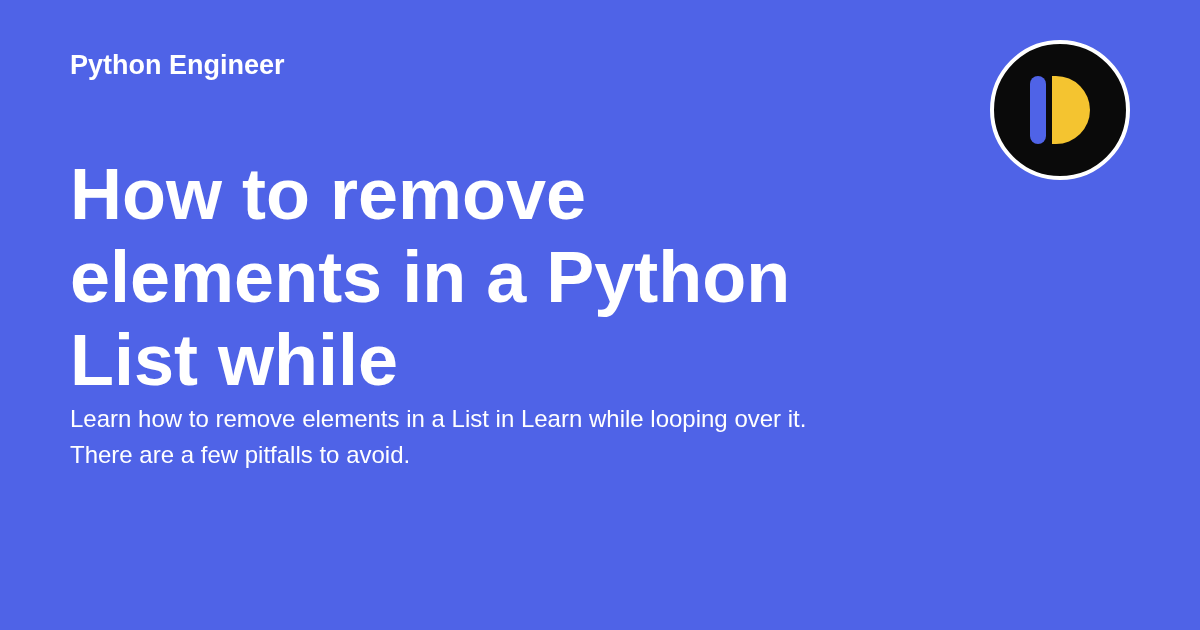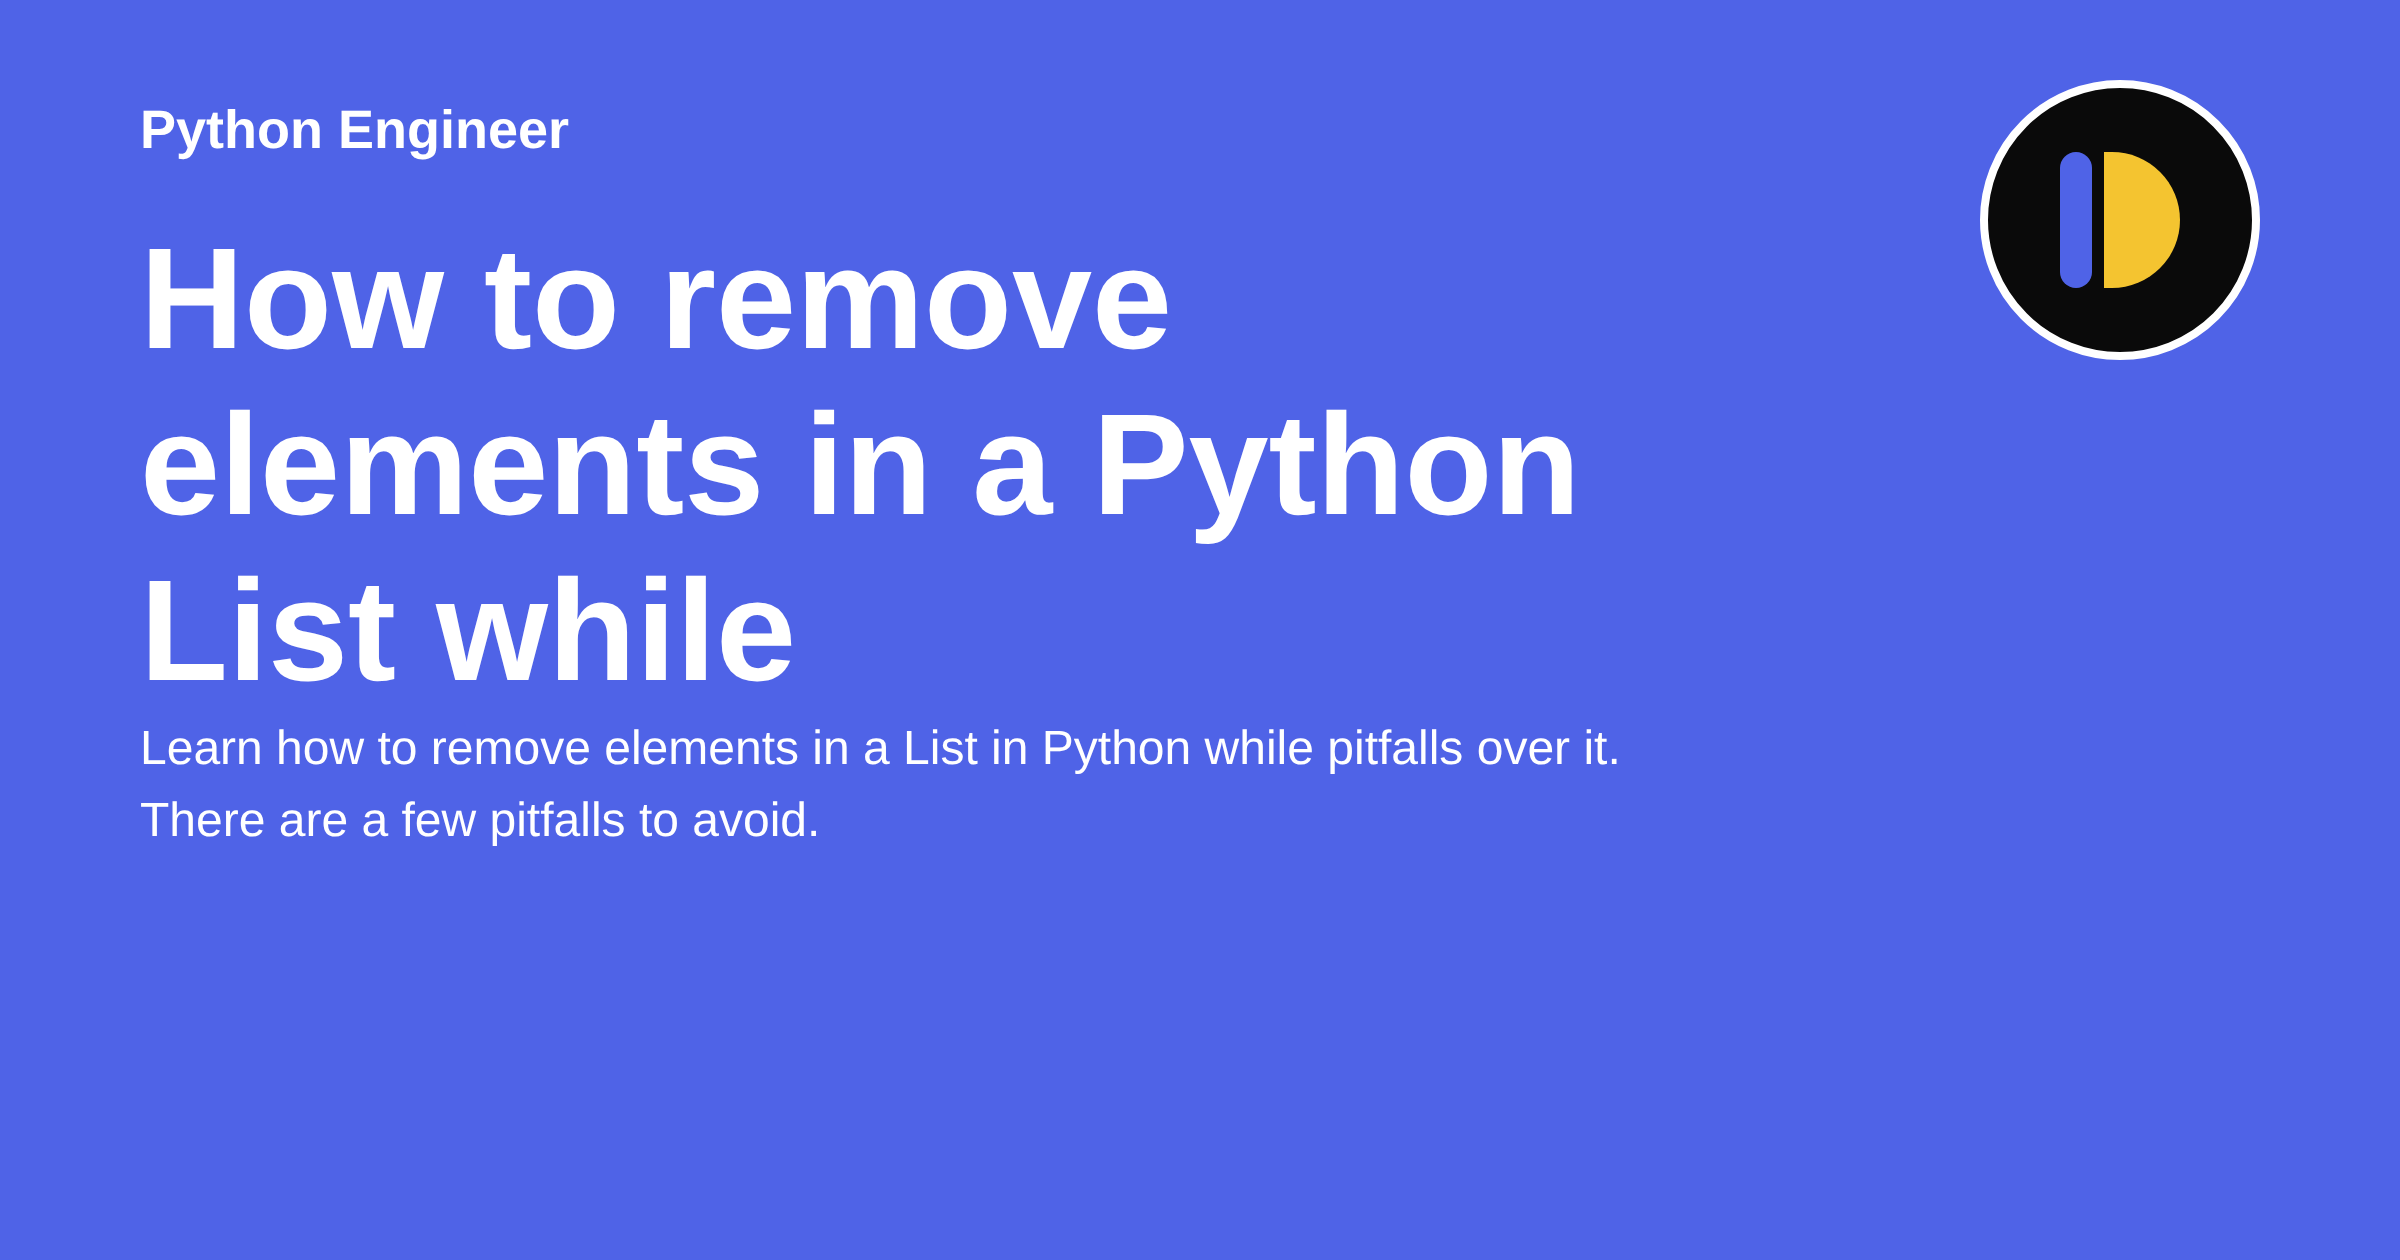--- a/index.html
+++ b/index.html
@@ -18,21 +18,21 @@
     .container {
       padding: 50px 70px;
       height: 100%;
       display: flex;
       flex-direction: column;
     }
     .site-name {
       color: #ffffff;
       font-size: 27px;
       font-weight: 700;
-      margin-bottom: 28px;
+      margin-bottom: 72px;
     }
     .title {
       color: #ffffff;
       font-size: 72px;
       font-weight: 700;
       line-height: 1.15;
       max-width: 750px;
     }
     .description {
       color: #ffffff;
@@ -72,21 +72,21 @@
       border-top-right-radius: 34px;
       border-bottom-right-radius: 34px;
     }
   </style>
 </head>
 <body>
 
 <div class="container">
   <div class="site-name">Python Engineer</div>
   <h1 class="title">How to remove elements in a Python List while</h1>
-  <p class="description">Learn how to remove elements in a List in Python while pitfalls over it. There are a few pitfalls to avoid.</p>
+  <p class="description">Learn how to remove elements in a List in Learn while looping over it. There are a few pitfalls to avoid.</p>
 </div>
 
 <div class="logo">
   <div class="logo-inner">
     <div class="logo-bar"></div>
     <div class="logo-d"></div>
   </div>
 </div>
 
 </body></html>

